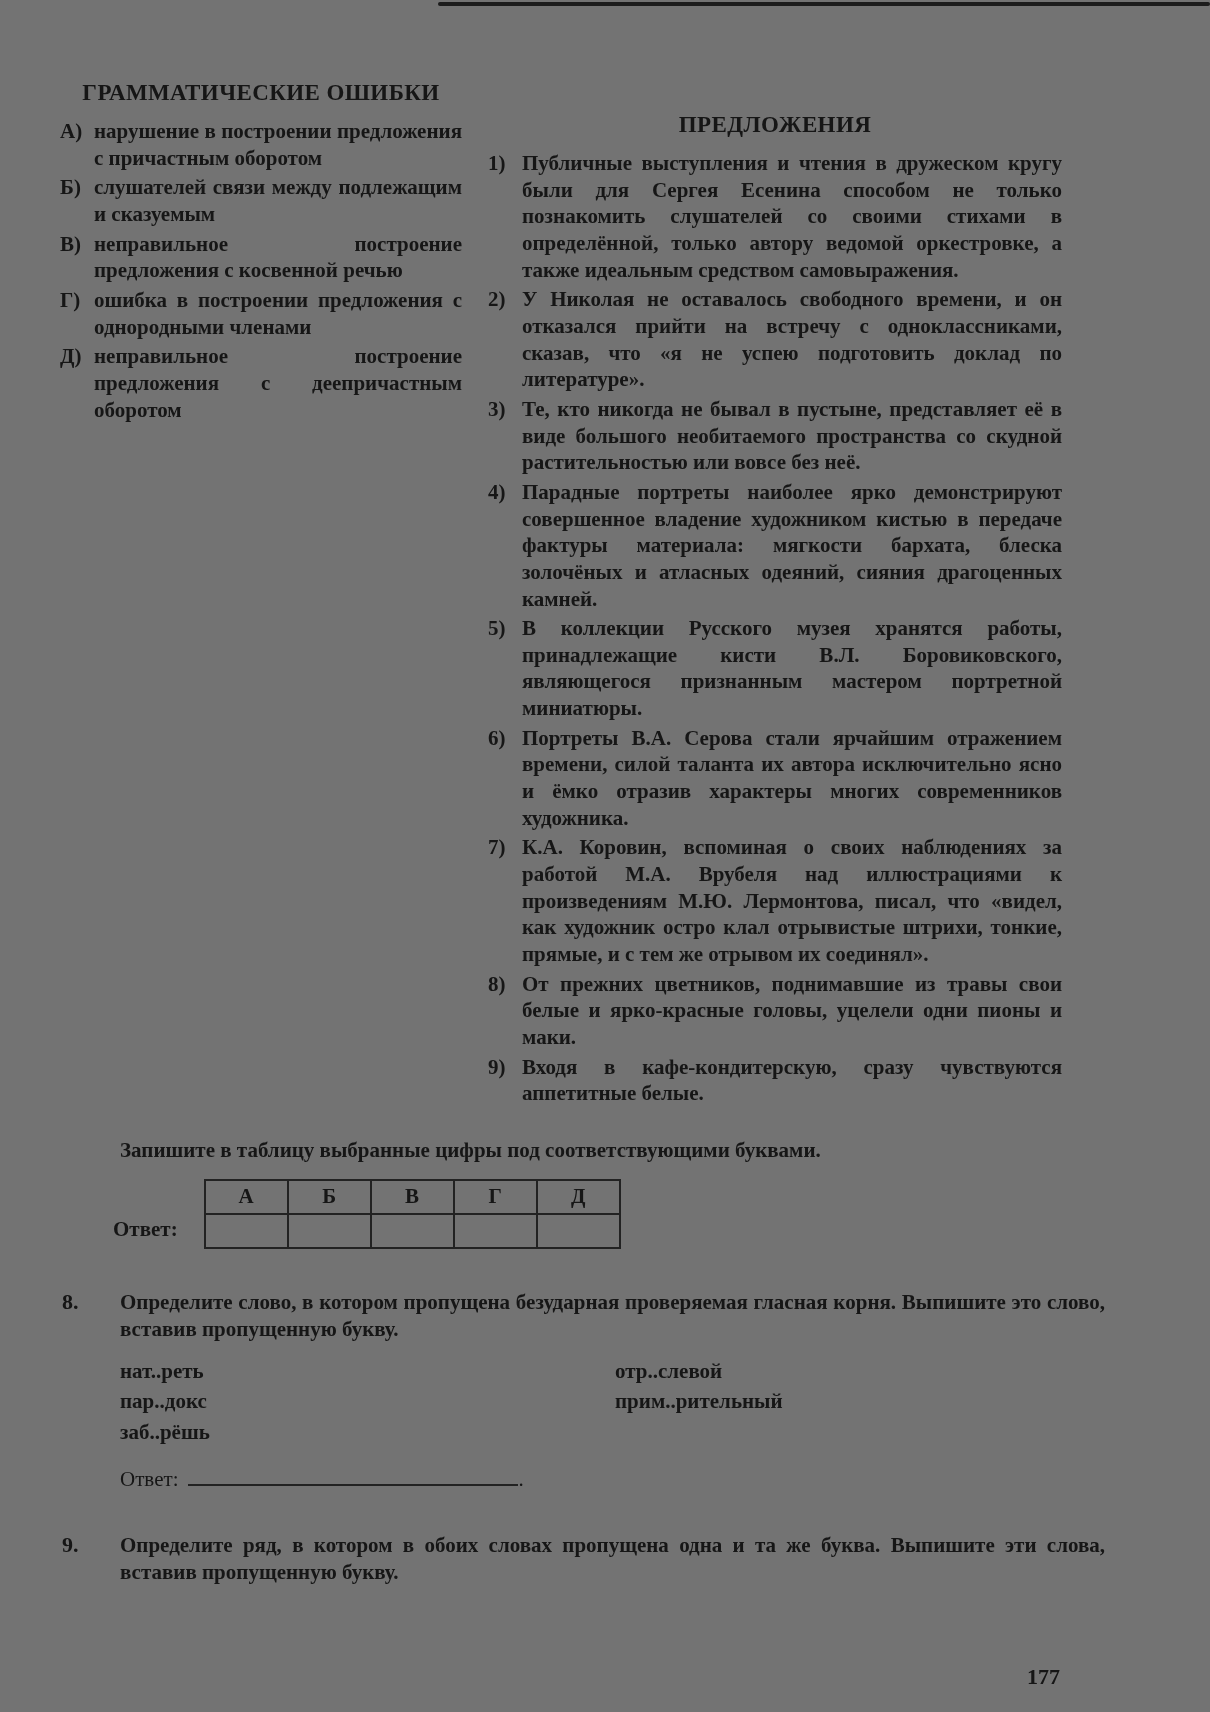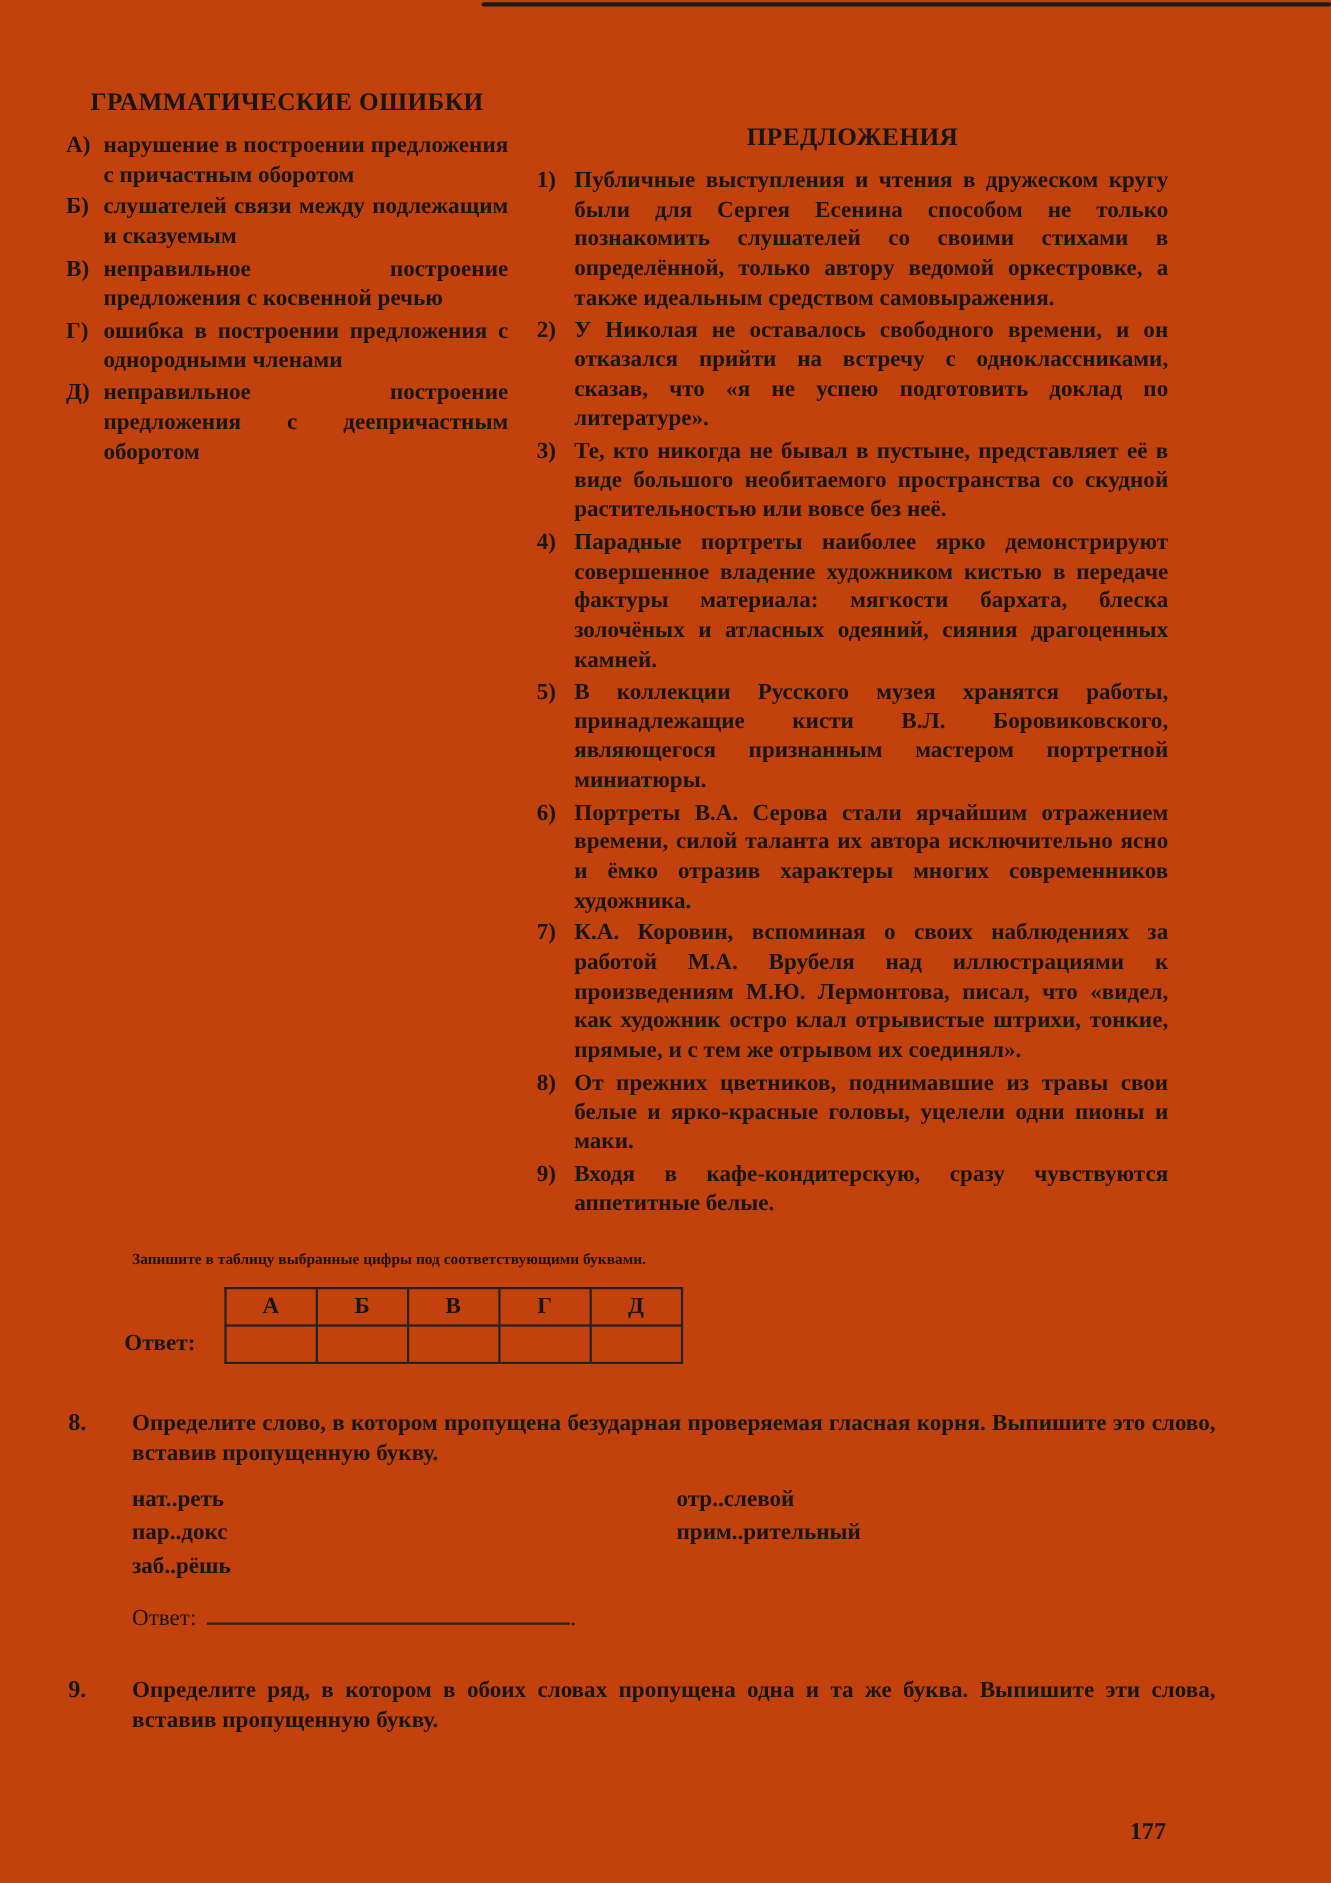--- a/index.html
+++ b/index.html
@@ -2,21 +2,21 @@
 <html><head>
 <meta charset="utf-8">
 <style>
   * { box-sizing: border-box; }
   html, body { margin: 0; padding: 0; background: #d9d9d6; }
   .page {
     position: relative;
     width: 1210px;
     height: 1712px;
     margin: 0 auto;
-    background: #c2410c;
+    background: #737373;
     font-family: "Liberation Serif", "DejaVu Serif", serif;
     color: #161616;
     overflow: hidden;
   }
   .scan-line-top {
     position: absolute;
     top: 2px; left: 438px;
     width: 772px; height: 4px;
     background: #1c1c1c;
     border-radius: 2px;
@@ -40,21 +40,21 @@
     display: flex;
     font-size: 21px;
     font-weight: 700;
     line-height: 1.27;
     margin-bottom: 3px;
   }
   .marker { width: 34px; flex-shrink: 0; }
   .item-text { flex: 1; text-align: justify; }
   .instruction {
     margin: 28px 105px 0 120px;
-    font-size: 14px;
+    font-size: 21px;
     font-weight: 700;
   }
   .answer-block {
     display: flex;
     margin: 16px 0 0 113px;
   }
   .answer-label {
     font-size: 21px;
     font-weight: 700;
     align-self: flex-end;
@@ -110,21 +110,21 @@
     display: inline-block;
     width: 330px;
     border-bottom: 2px solid #222;
     margin-left: 10px;
     height: 20px;
     vertical-align: baseline;
   }
   .page-number {
     position: absolute;
     right: 150px;
-    bottom: 34px;
+    bottom: 22px;
     font-size: 22px;
     font-weight: 700;
   }
 </style>
 </head>
 <body>
 
 <div class="page">
   <div class="scan-line-top"></div>
 

